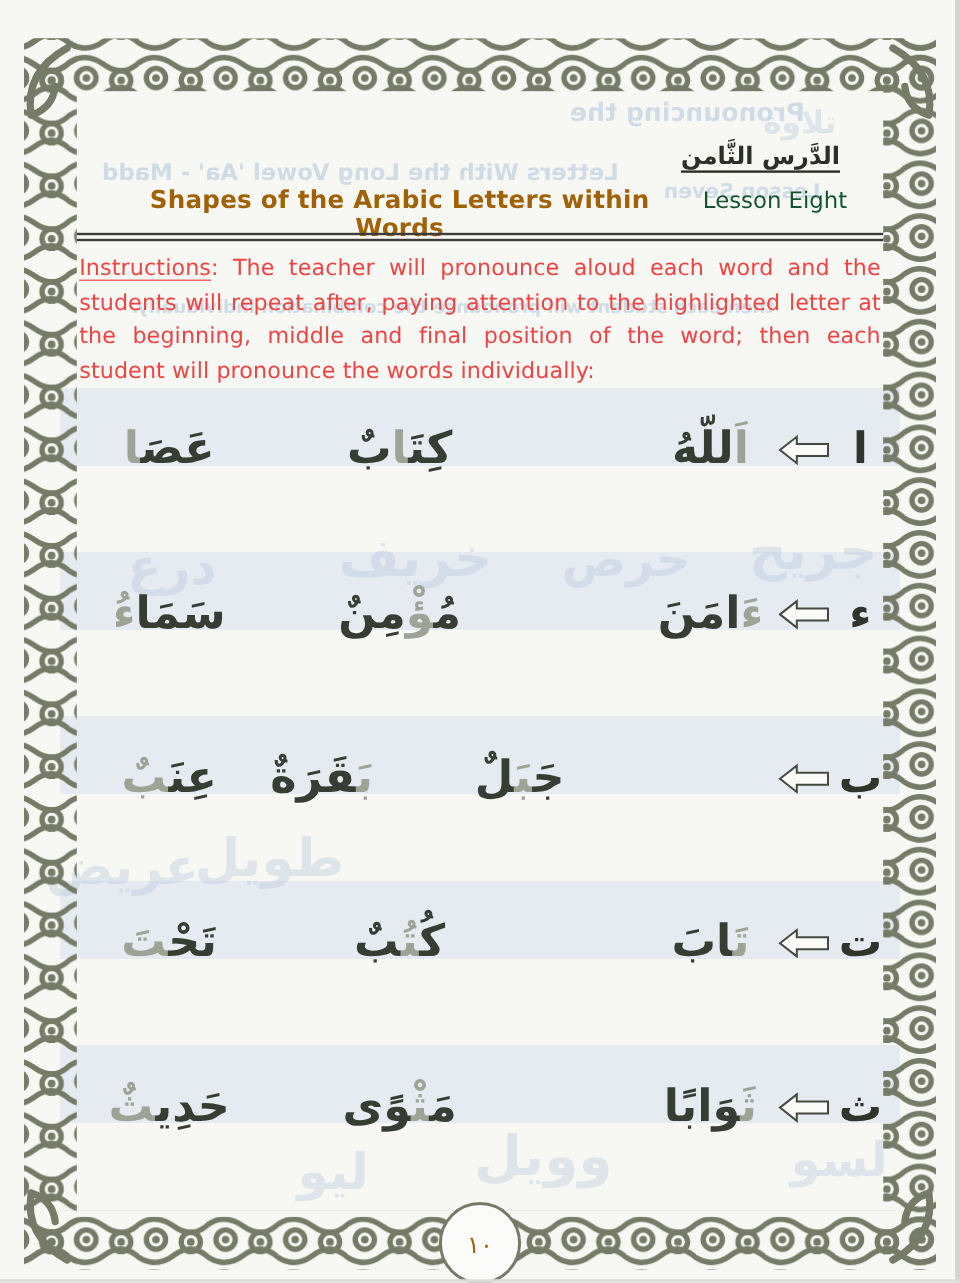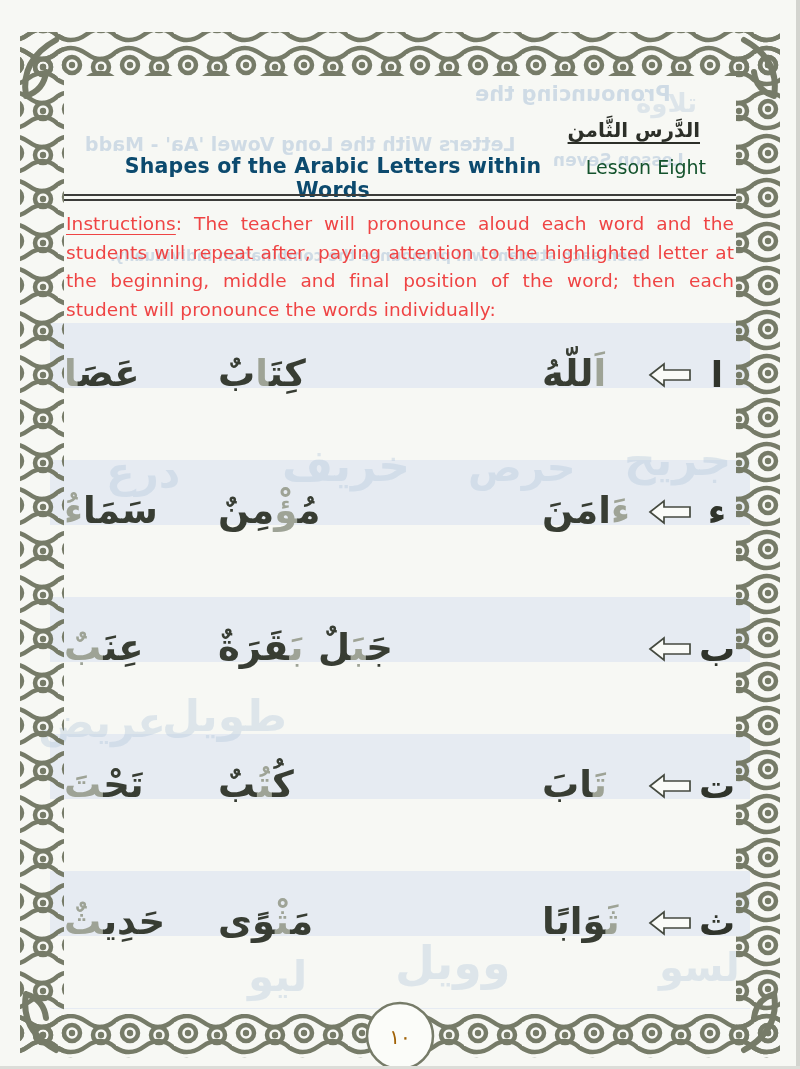--- a/index.html
+++ b/index.html
@@ -35,41 +35,41 @@
     position:absolute; left:16px; top:10px; width:506px; text-align:center;
     direction:rtl; font-size:33px; font-weight:bold; color:#262a22; line-height:1.25;
   }
   .lesson-ar{
     position:absolute; right:36px; top:38px; direction:rtl;
     font-size:20px; font-weight:600; color:#2c2f28;
     text-decoration:underline; text-underline-offset:5px;
   }
   .title-en{
     position:absolute; left:34px; top:74px; width:470px; text-align:center;
-    font-size:20.5px; font-weight:bold; color:#0c4a6e; letter-spacing:.2px;
+    font-size:20.5px; font-weight:bold; color:#a16207; letter-spacing:.2px;
   }
   .lesson-en{
     position:absolute; right:30px; top:76px; font-size:19px; color:#14532d;
   }
   .rule{
     position:absolute; left:0; right:0; top:114px; height:3px;
     border-top:2.5px solid #3c3d3a; border-bottom:2px solid #3c3d3a;
   }
   .instructions{
     position:absolute; left:2px; top:130px; width:668px; margin:0;
     font-size:18.5px; line-height:28.5px; color:#ef4444;
     text-align:justify; letter-spacing:.1px;
   }
   .ins-label{text-decoration:underline; text-underline-offset:4px;}
 
   .rows{position:absolute; left:0; top:226px; width:672px;}
   .word-row{display:flex; direction:rtl; align-items:center; height:137px;}
   .cell-letter{width:38px; text-align:center; font-size:36px; font-weight:bold; color:#30342b;}
   .cell-arrow{width:56px; display:flex; justify-content:center; align-items:center;}
-  .word{font-size:37px; font-weight:bold; color:#383d33; text-align:left; direction:rtl; line-height:1.1;}
+  .word{font-size:37px; font-weight:bold; color:#383d33; text-align:center; direction:rtl; line-height:1.1;}
   .w1{width:100px;}
   .w2{width:230px; margin-right:94px;}
   .w3{width:154px;}
   .hl{color:#9ea396;}
 
   .pagenum{
     position:absolute; left:0; top:1025px; width:800px; text-align:center;
     font-size:20px; color:#a16207; direction:rtl;font-family:Liberation Serif, serif;
   }
 </style>

